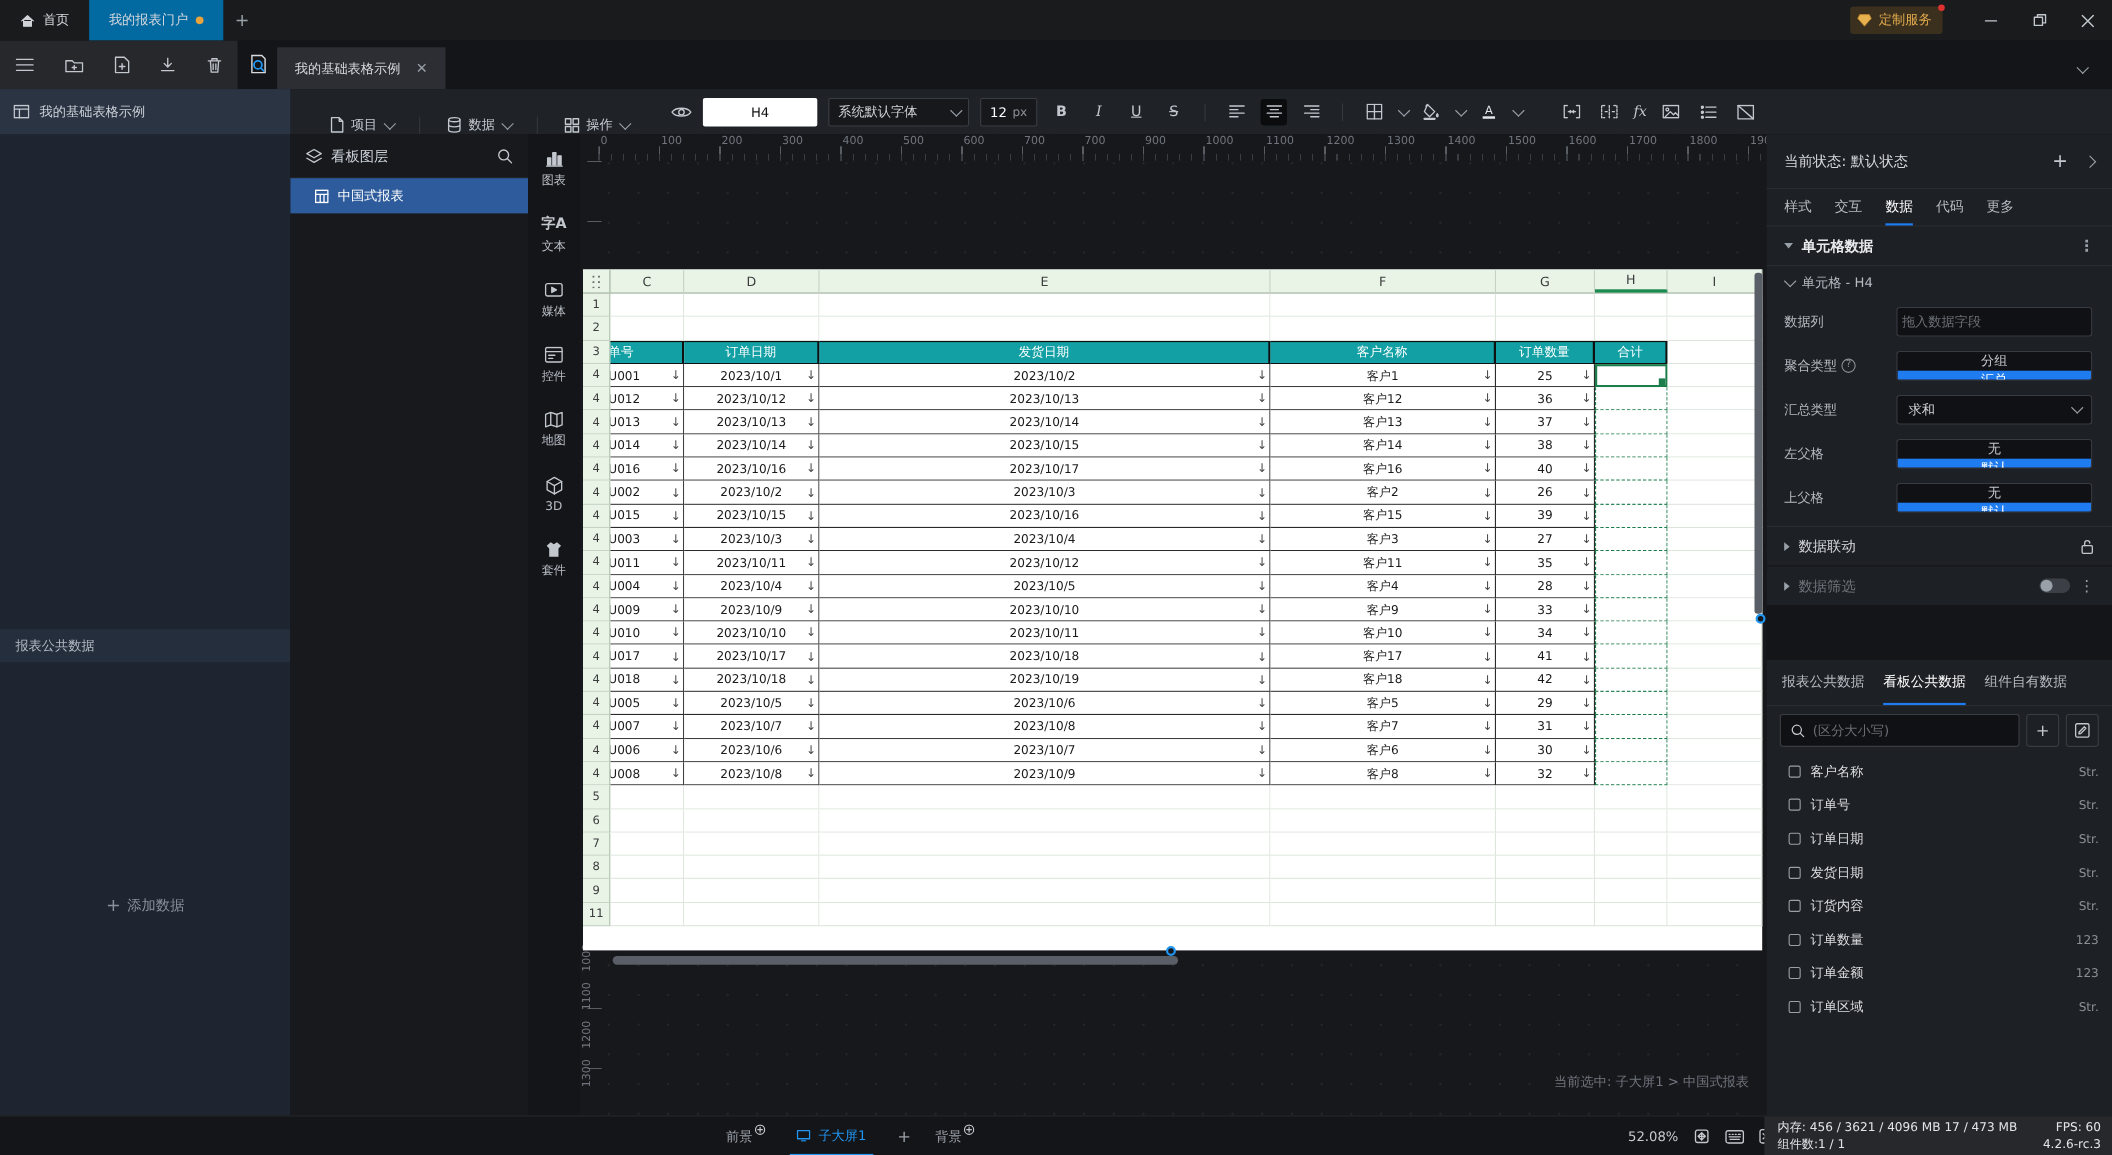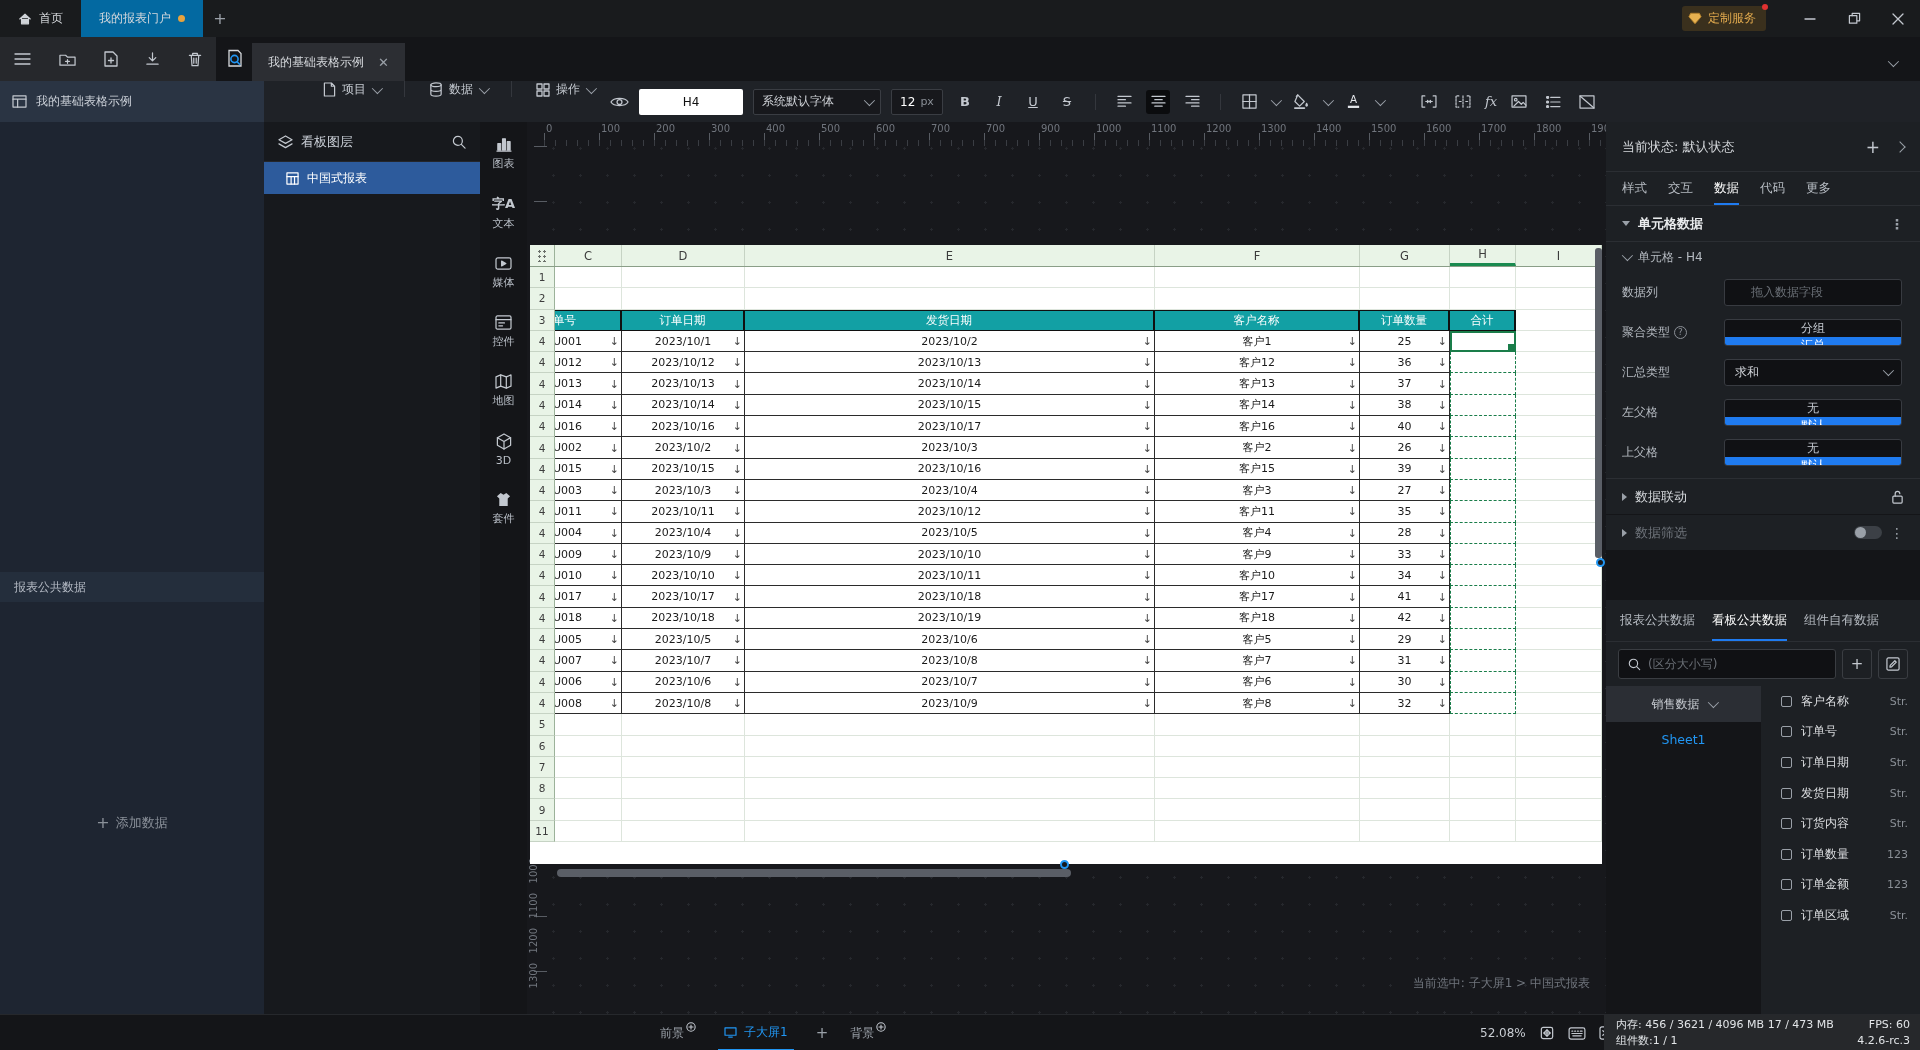--- a/index.html
+++ b/index.html
@@ -20,21 +20,21 @@
   
   .bar2 { position:absolute; left:0; top:37px; width:1920px; height:44px; background:#141518; }
   .bar2-left { position:absolute; left:0; top:0; width:216px; height:44px; background:#26282c; display:flex; align-items:center; justify-content:space-between; padding:0 14px; }
   .docsearch { position:absolute; left:226px; top:12px; }
   .doc-tab { position:absolute; left:252px; top:6px; height:38px; background:#2c2e33; display:flex; align-items:center; gap:14px; padding:0 16px; font-size:12px; color:#d6d9dd; }
   .doc-tab .x { color:#9aa0a8; font-size:13px; }
   .bar2-chev { position:absolute; right:24px; top:15px; }
 
   
   .toolbar { position:absolute; left:264px; top:81px; width:1656px; height:41px; background:#1f2227; display:flex; align-items:center; }
-  .menus { display:flex; align-items:flex-start; height:100%; padding-left:32px;margin-left:23px; }
+  .menus { display:flex; align-items:flex-end; height:100%; padding-left:32px; }
   .menu-item { display:flex; align-items:center; gap:6px; font-size:12px; color:#c3c8cf; padding:0 4px; }
   .vsep { width:1px; height:16px; background:#34373d; margin:0 20px; }
   .fmt { position:absolute; left:346px; top:0; height:41px; display:flex; align-items:center; gap:10px; }
   .cellref { width:104px; height:26px; background:#ffffff; border:none; border-radius:2px; text-align:center; font-size:12px; color:#111; font-family:inherit; }
   .fontsel { width:128px; height:26px; background:#17181c; border:1px solid #3a3d43; border-radius:2px; display:flex; align-items:center; justify-content:space-between; padding:0 8px; font-size:12px; color:#d0d3d8; }
   .sizebox { width:52px; height:26px; background:#17181c; border:1px solid #3a3d43; border-radius:2px; display:flex; align-items:center; justify-content:center; gap:5px; font-size:12px; color:#fff; }
   .sizebox .unit { color:#8a8f96; font-size:11px; }
   .fbtn { width:24px; height:24px; display:flex; align-items:center; justify-content:center; font-size:13px; color:#c3c8cf; border-radius:3px; }
   .fbtn.b { font-weight:bold; }
   .fbtn.i { font-style:italic; font-family:"DejaVu Serif",serif; }
@@ -106,21 +106,21 @@
   .rp-tab { font-size:12.5px; color:#b6bbc2; position:relative; height:100%; display:flex; align-items:center; }
   .rp-tab.active { color:#fff; }
   .rp-tab.active::after { content:""; position:absolute; left:0; right:0; bottom:0; height:2px; background:#1f7bf0; }
   .rp-section { height:36px; display:flex; align-items:center; gap:8px; padding:0 16px; border-bottom:1px solid #2b2e33; font-size:13px; color:#e8eaec; font-weight:600; }
   .tri-down { width:0; height:0; border-left:4px solid transparent; border-right:4px solid transparent; border-top:5px solid #9aa0a8; }
   .tri-right { width:0; height:0; border-top:4px solid transparent; border-bottom:4px solid transparent; border-left:5px solid #9aa0a8; }
   .kebab { color:#9aa0a8; font-size:14px; letter-spacing:0; }
   .rp-cellrow { height:30px; display:flex; align-items:center; gap:8px; padding:0 16px; font-size:12px; color:#b6bbc2; }
   .form-row { position:relative; height:40px; display:flex; align-items:center; padding:0 16px; font-size:12px; color:#b6bbc2; }
   .ctrl { position:absolute; left:118px; width:178px; height:27px; }
-  .ctrl.input { background:#101114; border:1px solid #383b41; border-radius:3px; display:flex; align-items:center; padding:0 26px; color:#6a6f76; }
+  .ctrl.input { background:#101114; border:1px solid #383b41; border-radius:3px; display:flex; align-items:center; padding:0 4px; color:#6a6f76; }
   .seg { display:flex; background:#101114; border:1px solid #383b41; border-radius:3px; overflow:hidden;flex-direction:column; }
   .seg span { flex:1; display:flex; align-items:center; justify-content:center; color:#c3c8cf; font-size:12px; height:25px; }
   .seg span.on { background:#1f7bf0; color:#fff; }
   .ctrl.select { background:#101114; border:1px solid #383b41; border-radius:3px; display:flex; align-items:center; justify-content:space-between; padding:0 10px; color:#d0d3d8; }
   .qmark { width:13px; height:13px; border:1px solid #8a8f96; border-radius:50%; display:inline-flex; align-items:center; justify-content:center; font-size:9px; color:#8a8f96; margin-left:4px; }
   .rp-collapse { height:36px; display:flex; align-items:center; gap:8px; padding:0 16px; font-size:13px; color:#d5d8dc; border-top:1px solid #2b2e33; }
   .rp-collapse.dim { color:#6f747b; border-top:1px solid #141518; }
   .toggle { width:28px; height:13px; background:#3c4046; border-radius:7px; position:relative; }
   .toggle .knob { position:absolute; left:1px; top:1px; width:11px; height:11px; background:#9aa0a8; border-radius:50%; }
 
@@ -1165,29 +1165,20 @@
       </div>
       <div class="sqbtn">+</div>
       <div class="sqbtn">
         <svg class="ic" width="14" height="14" viewBox="0 0 15 15">
             <rect x="1" y="1" width="13" height="13" rx="1.5"></rect>
             <path d="M9.5 4 L11 5.5 L6 10.5 L4.2 10.8 L4.5 9 Z"></path>
           </svg>
       </div>
     </div>
     <div class="dp-body">
-      <div class="dp-left">
-        <div class="ds-row">
-          <span>销售数据</span>
-          <span class="chev"></span>
-        </div>
-        <div class="sheet-row-name">
-          <span>Sheet1</span>
-        </div>
-      </div>
       <div class="dp-right">
           <div class="field-row">
             <span class="cb"></span>
             <span class="fname">客户名称</span>
             <span class="ftype">Str.</span>
           </div>
           <div class="field-row">
             <span class="cb"></span>
             <span class="fname">订单号</span>
             <span class="ftype">Str.</span>

